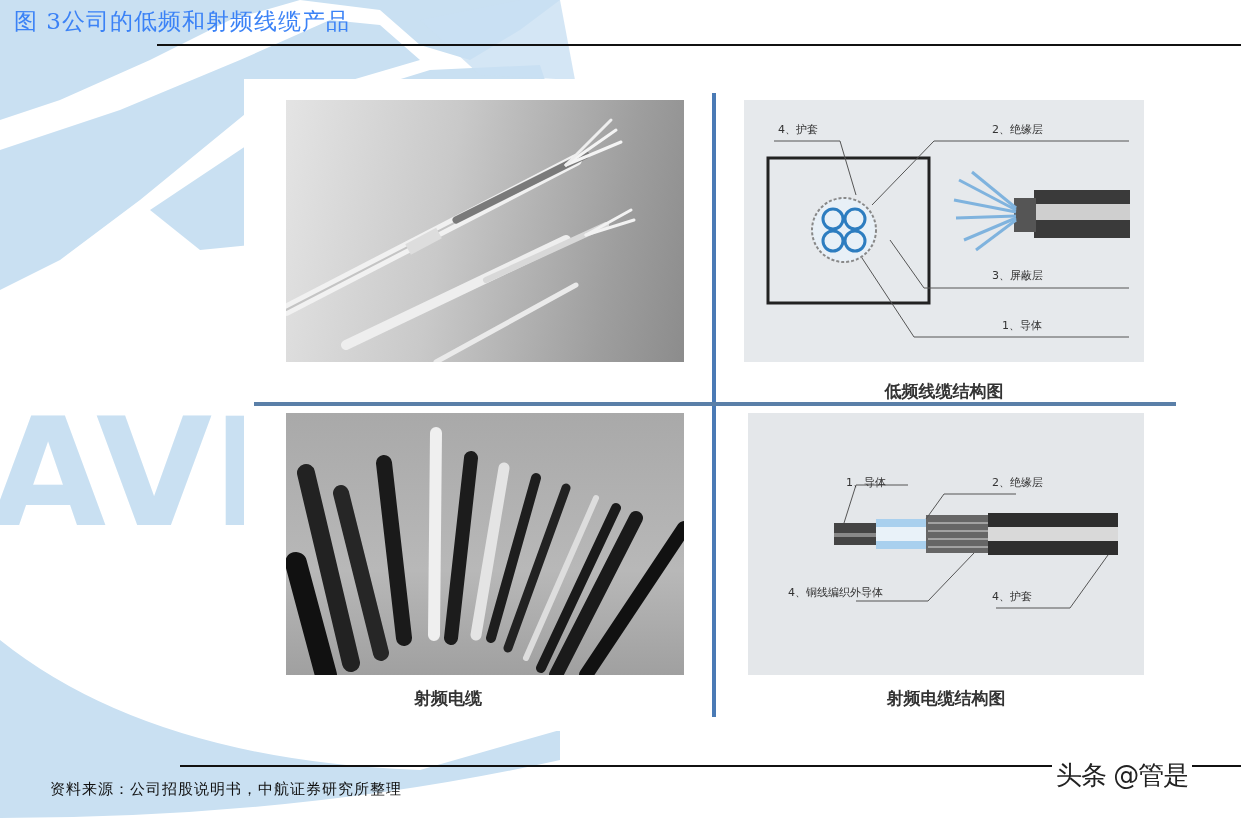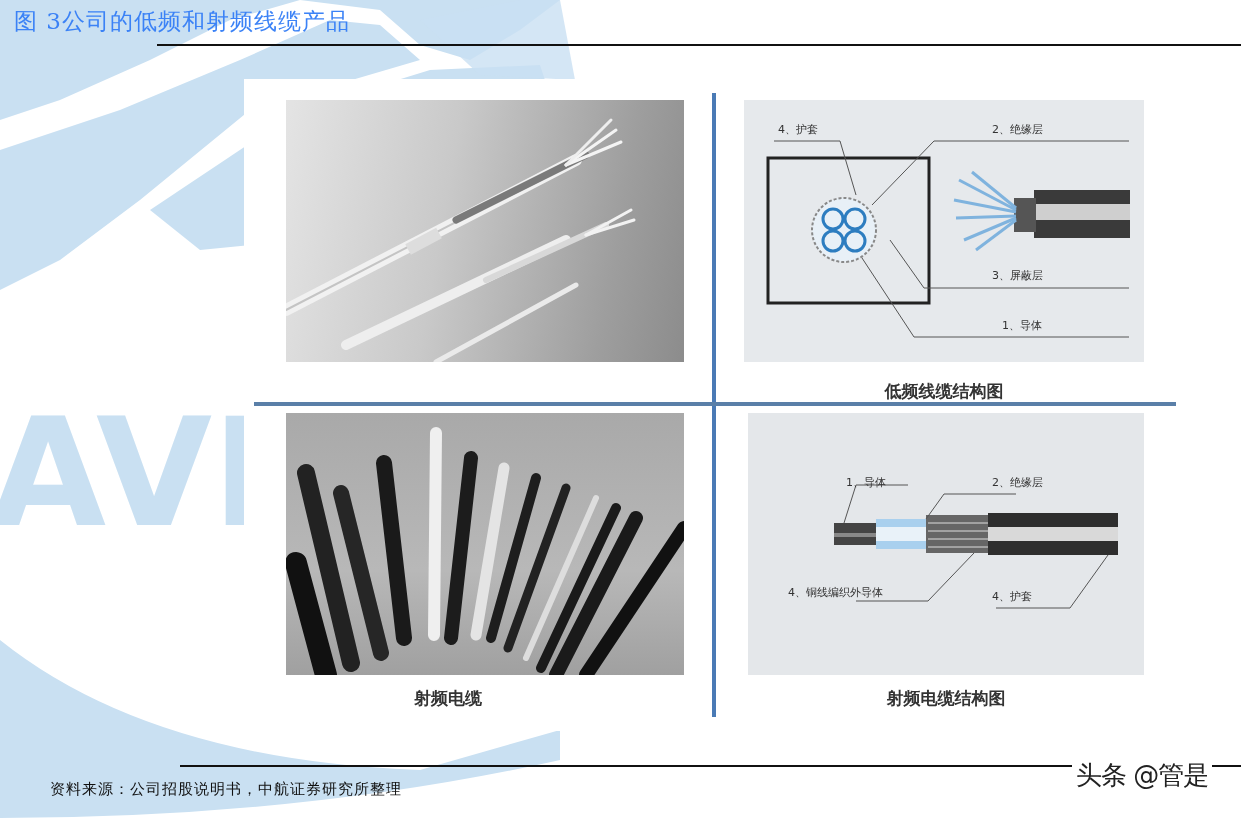--- a/index.html
+++ b/index.html
@@ -6,21 +6,21 @@
   html, body { width: 1241px; height: 818px; overflow: hidden; background: #ffffff; }
   body { position: relative; font-family: "DejaVu Serif", "Liberation Serif", serif; color: #111; }
 
   
   .wm { position: absolute; left: 0; top: 0; width: 1241px; height: 818px; pointer-events: none; }
 
   .fig-title { position: absolute; left: 14px; top: 6px; font-size: 23px; letter-spacing: 1px; color: #3b82f6; }
   .rule-top { position: absolute; left: 157px; top: 44px; width: 1084px; height: 2px; background: #111; }
   .rule-bottom { position: absolute; left: 180px; top: 765px; width: 1061px; height: 2px; background: #111; }
   .source { position: absolute; left: 14px; top: 780px; font-size: 15px; letter-spacing: 1px; color: #111; margin-left: 36px; }
-  .credit { position: absolute; left: 1052px; top: 758px; font-family: "DejaVu Sans", sans-serif; font-size: 26px; color: #222; background: #fff; padding: 0 4px; letter-spacing: -1px; margin-left: 20px; }
+  .credit { position: absolute; left: 1052px; top: 758px; font-family: "DejaVu Sans", sans-serif; font-size: 26px; color: #222; background: #fff; padding: 0 4px; letter-spacing: -1px; }
 
   .panel { position: absolute; left: 244px; top: 79px; width: 944px; height: 652px; background: #ffffff; }
   .vdiv { position: absolute; left: 468px; top: 14px; width: 4px; height: 624px; background: #4a7ab5; }
   .hdiv { position: absolute; left: 10px; top: 323px; width: 922px; height: 4px; background: #5a7fa8; }
 
   .cell { position: absolute; }
   .cell .img { position: absolute; left: 0; top: 0; overflow: hidden; }
   .cell .cap { position: absolute; left: 0; width: 100%; text-align: center; font-family: "DejaVu Sans", sans-serif; font-size: 17px; font-weight: bold; color: #333; }
 
   .c1 { left: 42px; top: 21px; width: 398px; height: 300px; }

